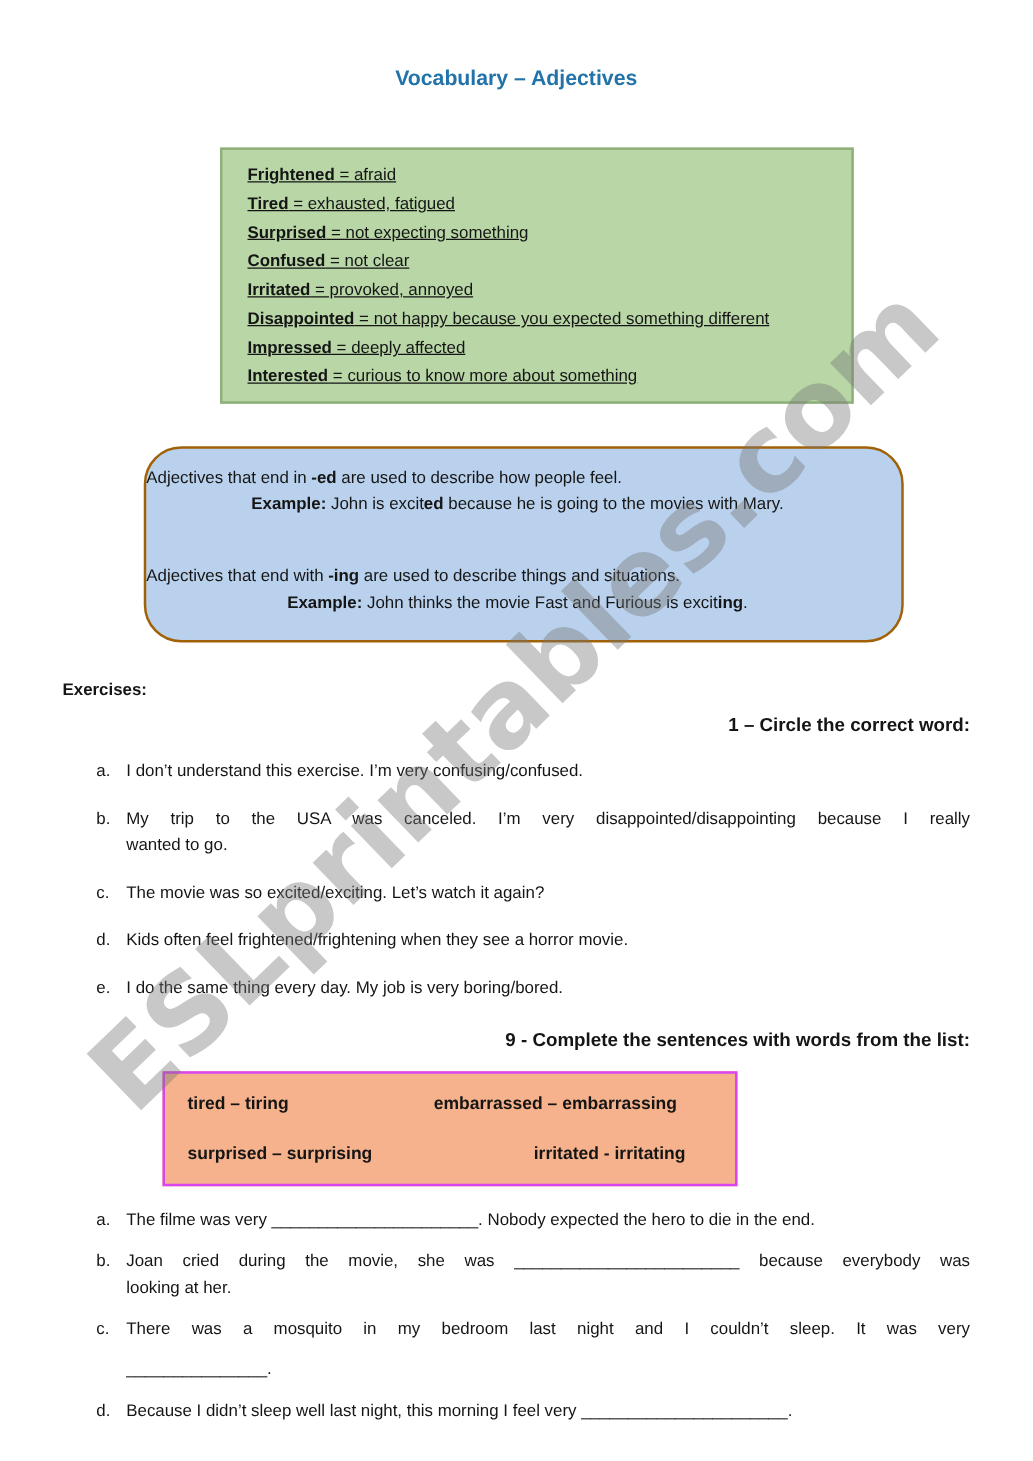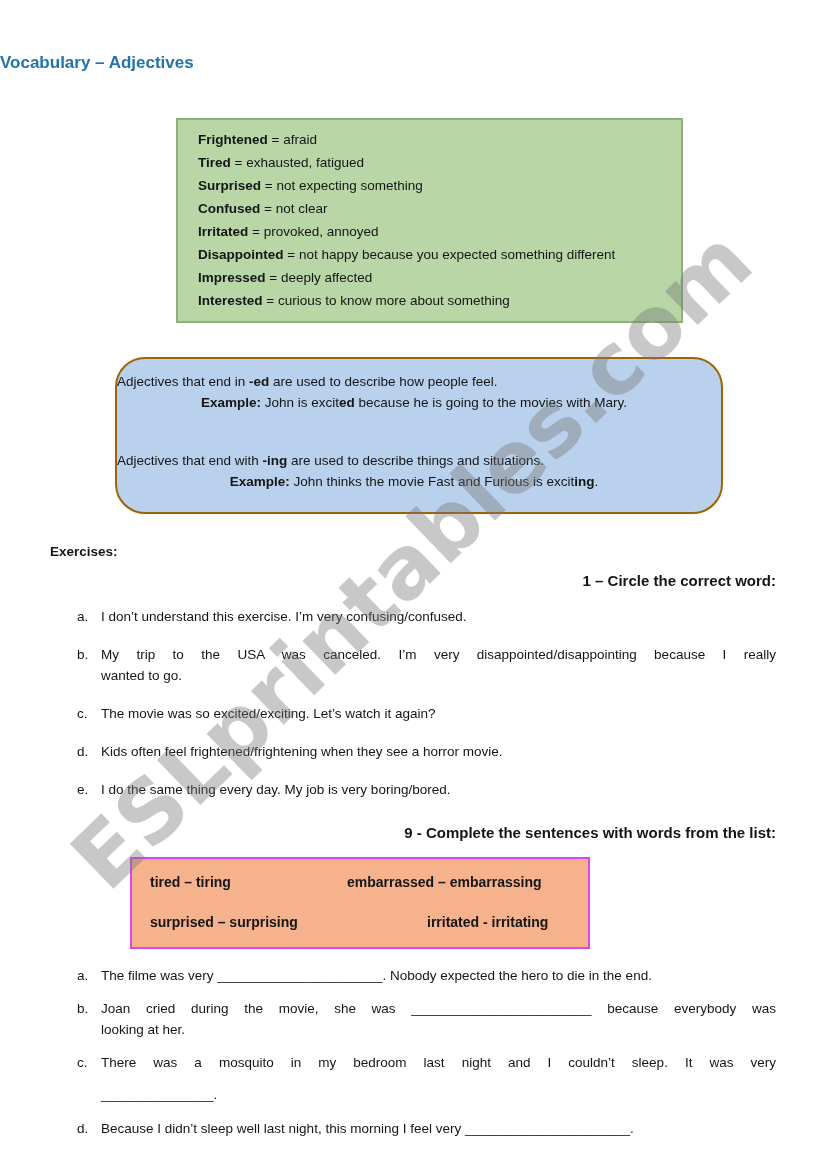--- a/index.html
+++ b/index.html
@@ -1,27 +1,27 @@
 <!DOCTYPE html>
 <html><head>
 <meta charset="utf-8">
 <style>
   html,body{margin:0;padding:0;background:#fff;}
   .page{
     position:relative;width:826px;height:1169px;background:#ffffff;overflow:hidden;
     font-family:"Liberation Sans",sans-serif;color:#151515;
   }
   .title{
-    padding-top:53px;font-weight:bold;font-size:17px;color:#2273a9;
+    padding-top:53px;text-align:center;font-weight:bold;font-size:17px;color:#2273a9;
   }
   
   .vocab-box{
     margin:45px 0 0 176px;width:507px;box-sizing:border-box;
     background:#b8d6a6;border:2px solid #8fb07a;
-    padding:8px 20px 9px;font-size:13.5px;line-height:23px;
+    padding:8px 20px 9px;font-size:13.5px;line-height:23px;text-decoration:underline;
   }
   .vocab-box b{font-weight:bold;}
   
   .explain-box{
     margin:34px 0 0 115px;width:608px;box-sizing:border-box;
     background:#b9d1ec;border:2px solid #a16207;border-radius:30px;
     padding:12px 10px 20px 0;font-size:13.5px;line-height:21px;
   }
   .explain-box p{margin:0;}
   .rule{margin:10px 0 0 33px;}

